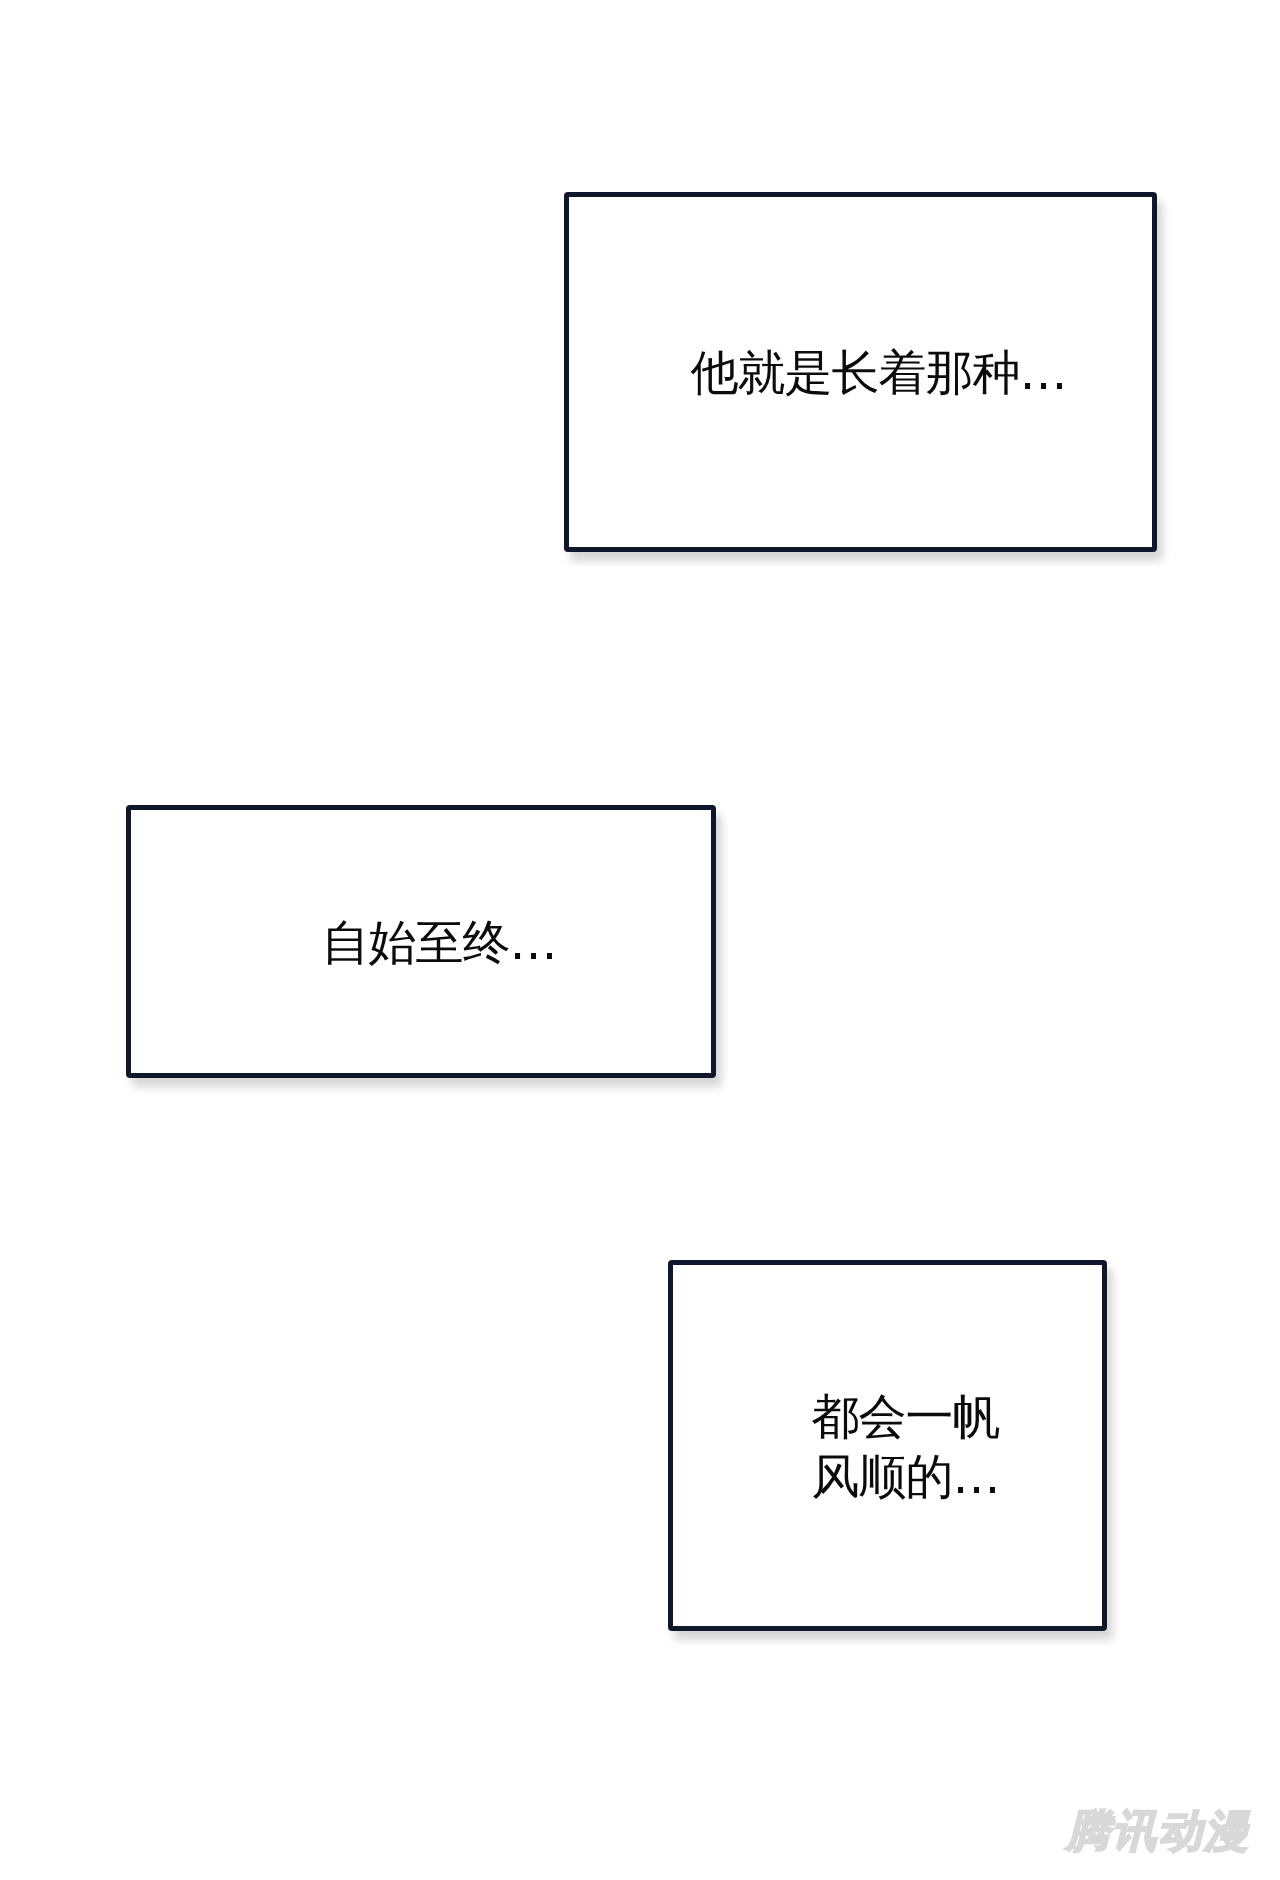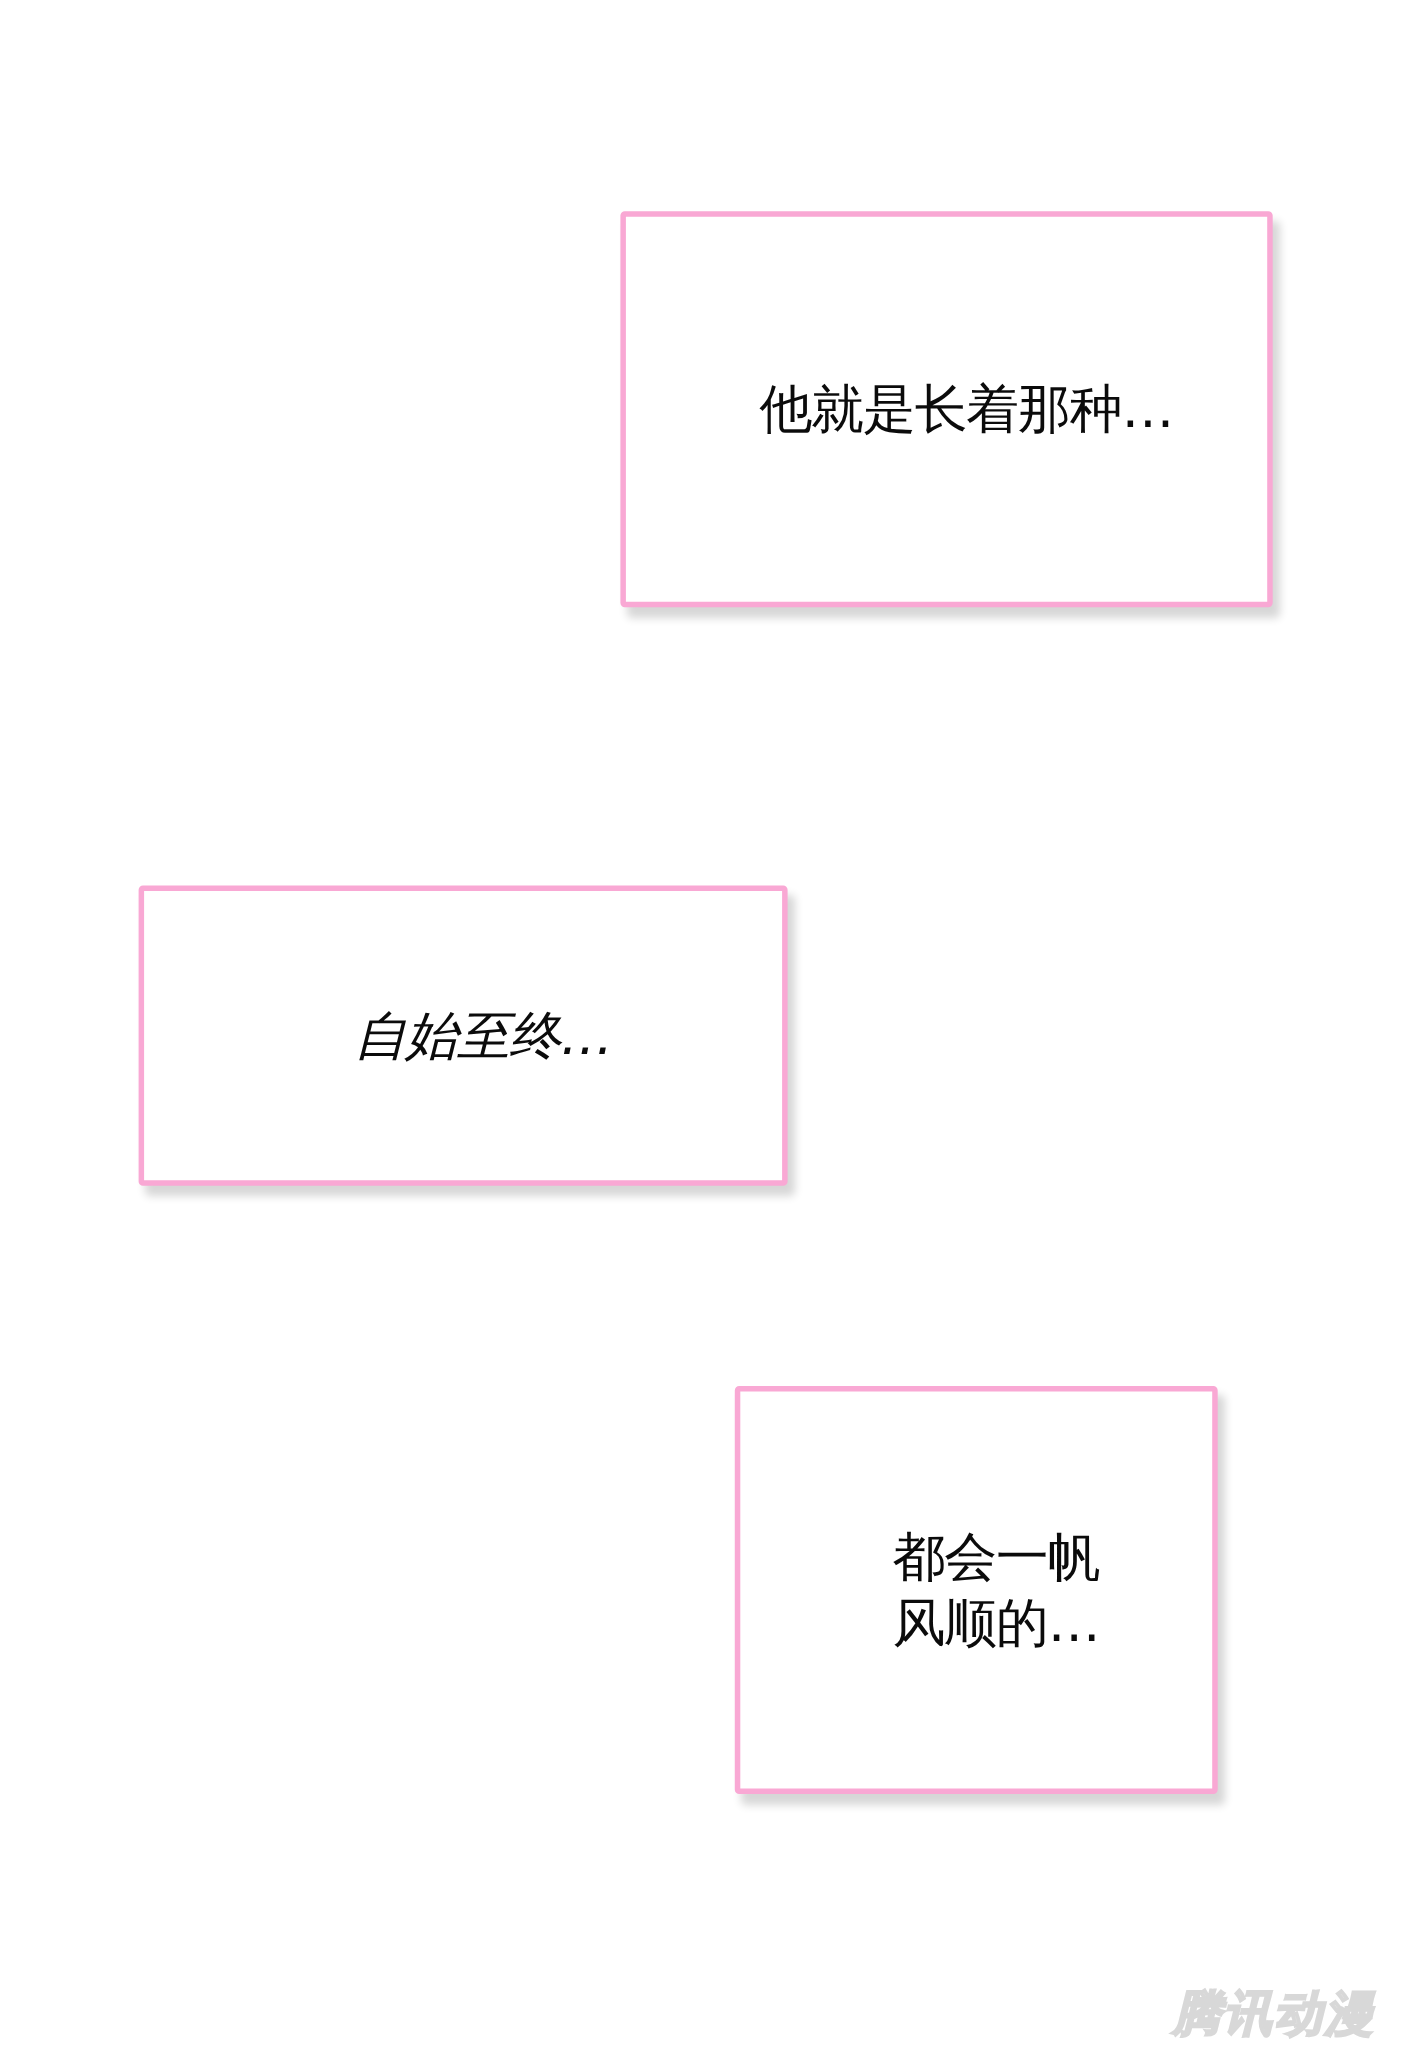--- a/index.html
+++ b/index.html
@@ -1,24 +1,24 @@
 <!DOCTYPE html>
 <html><head>
 <meta charset="utf-8">
 <style>
   html, body { margin:0; padding:0; }
   body { width:1280px; height:1880px; background:#ffffff; position:relative; overflow:hidden;
          font-family:"DejaVu Sans", sans-serif; }
   .panel { position:absolute; box-sizing:border-box; background:#fff;
-           border:5px solid #f9a8d4; border-radius:4px;
+           border:5px solid #0f172a; border-radius:4px;
            box-shadow: 6px 9px 8px rgba(0,0,0,0.16);
            display:flex; align-items:center; justify-content:center;padding-left:36px; }
   .caption { color:#0b0b0b; text-align:center; font-size:48px; line-height:60px; letter-spacing:-1px; white-space:pre-line; }
   #p1 { left:564px; top:192px; width:593px; height:360px; }
-  #p2 { left:126px; top:805px; width:590px; height:273px;font-style:italic; }
+  #p2 { left:126px; top:805px; width:590px; height:273px; }
   #p3 { left:668px; top:1260px; width:439px; height:371px; }
   .watermark { position:absolute; left:1058px; top:1802px; width:200px; height:58px;
                color:#e4e4e4; font-size:44px; font-weight:bold; font-style:italic;
                text-align:center; line-height:58px; -webkit-text-stroke:2px #d8d8d8; letter-spacing:2px; }
 </style>
 </head>
 <body>
 
 <div id="p1" class="panel">
   <span class="caption">他就是长着那种…</span>

